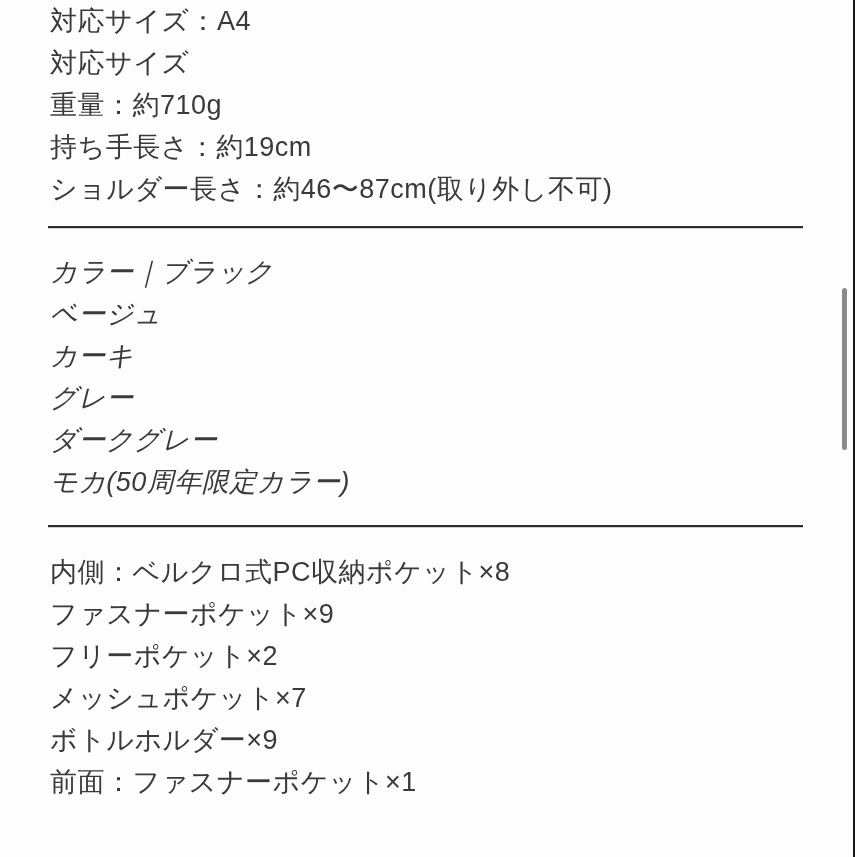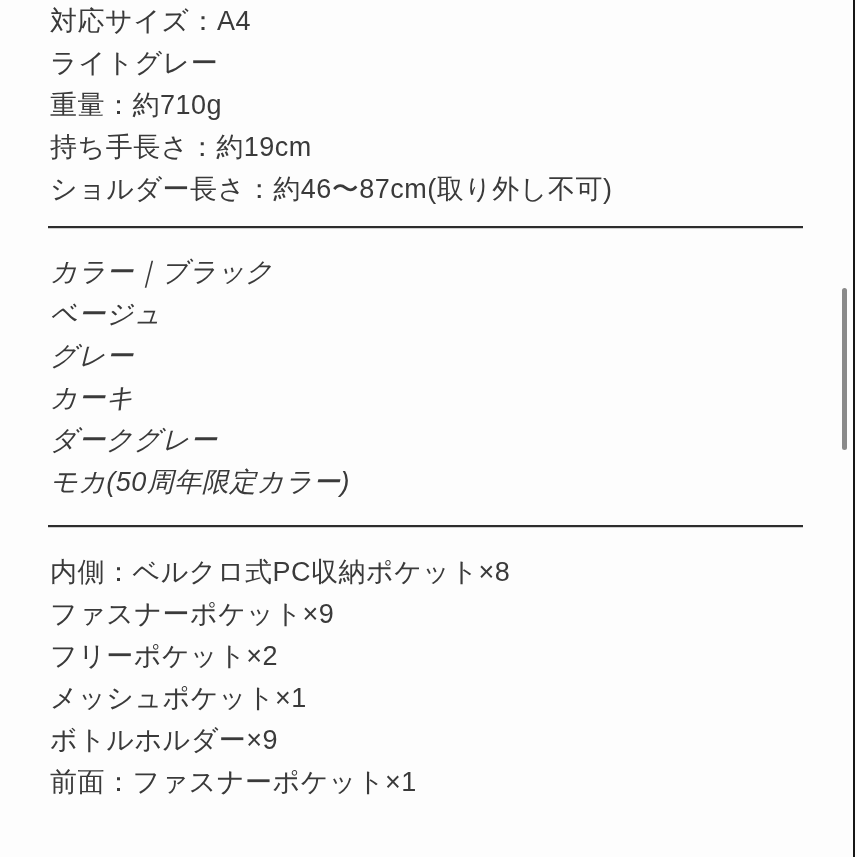--- a/index.html
+++ b/index.html
@@ -61,44 +61,44 @@
   }
 </style>
 </head>
 <body>
 
 <div class="screen">
   <div class="content">
 
     <div class="section section-1">
       <div class="line">対応サイズ：A4</div>
-      <div class="line">ライトグレー</div>
+      <div class="line">対応サイズ</div>
       <div class="line">重量：約710g</div>
       <div class="line">持ち手長さ：約19cm</div>
       <div class="line">ショルダー長さ：約46〜87cm(取り外し不可)</div>
     </div>
 
     <div class="divider divider-1"></div>
 
     <div class="section section-2">
       <div class="line">カラー｜ブラック</div>
       <div class="line">ベージュ</div>
+      <div class="line">カーキ</div>
       <div class="line">グレー</div>
-      <div class="line">カーキ</div>
       <div class="line">ダークグレー</div>
       <div class="line">モカ(50周年限定カラー)</div>
     </div>
 
     <div class="divider divider-2"></div>
 
     <div class="section section-3">
       <div class="line">内側：ベルクロ式PC収納ポケット×8</div>
       <div class="line">ファスナーポケット×9</div>
       <div class="line">フリーポケット×2</div>
-      <div class="line">メッシュポケット×1</div>
+      <div class="line">メッシュポケット×7</div>
       <div class="line">ボトルホルダー×9</div>
       <div class="line">前面：ファスナーポケット×1</div>
     </div>
 
   </div>
 
   <div class="scrollbar-thumb"></div>
   <div class="right-edge"></div>
 </div>
 

